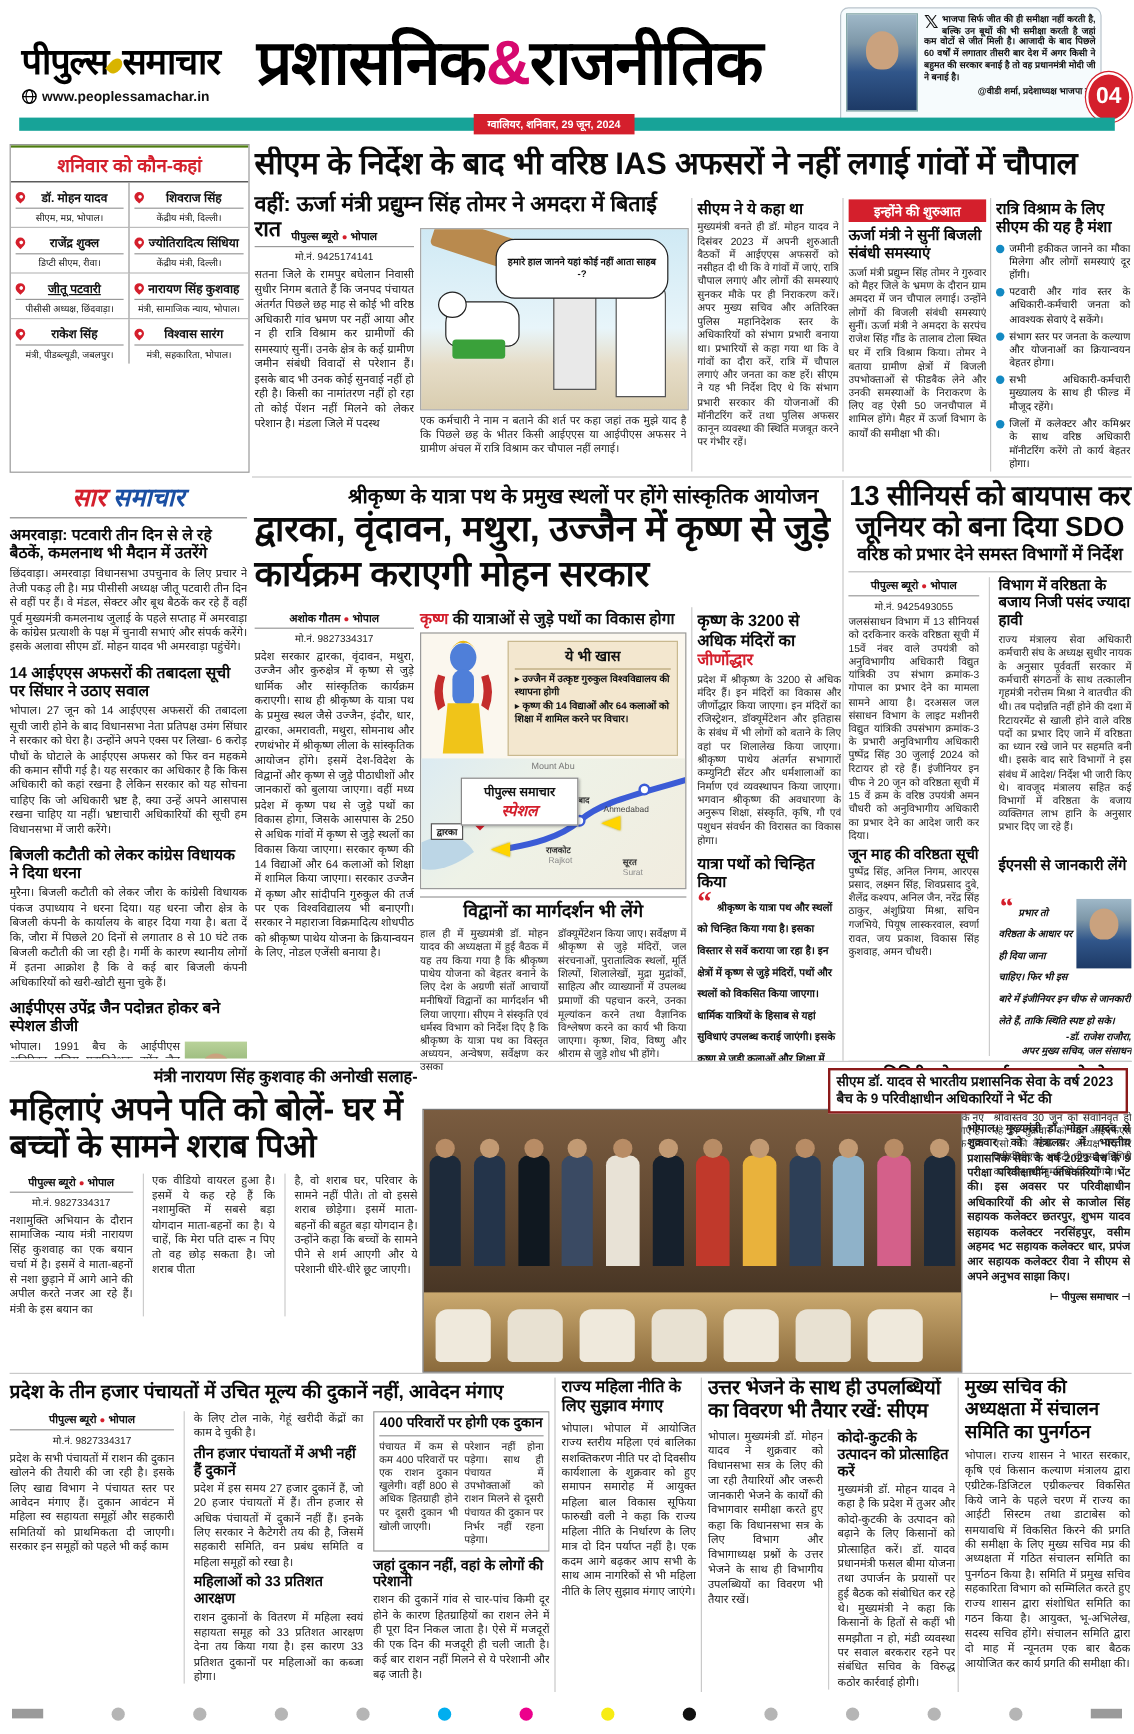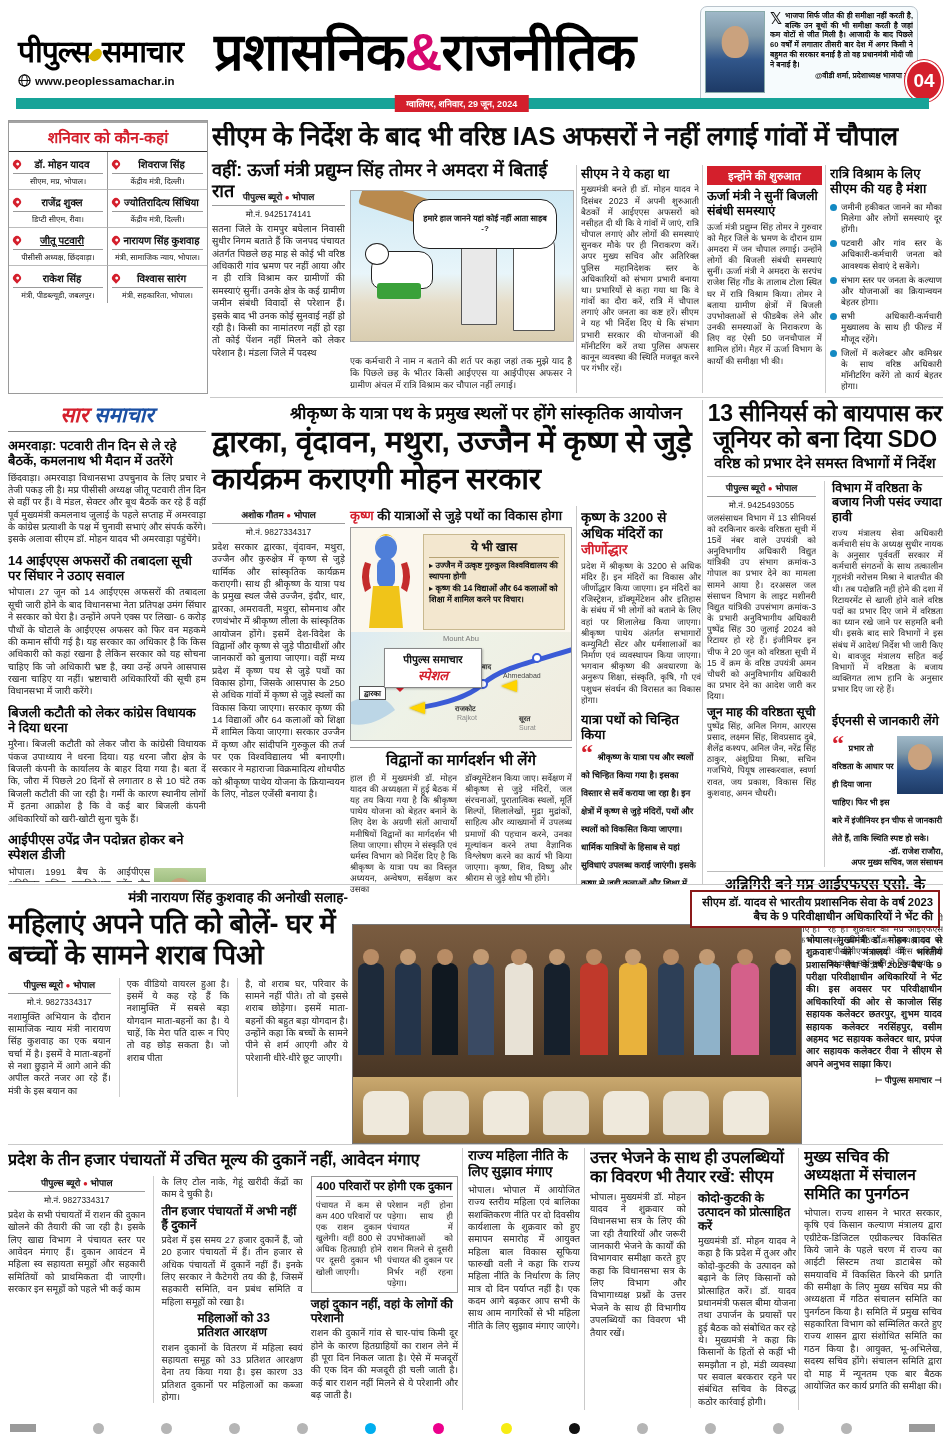--- a/index.html
+++ b/index.html
@@ -65,21 +65,21 @@
   </div>
 
   <div class="abs redchip" style="left:905px;top:60px;width:34px;height:38px;border-radius:50%;display:flex;align-items:center;justify-content:center;font-size:19px;border:2px solid #fff;box-shadow:0 0 0 1px #d41f2c;">
     <span>04</span>
   </div>
 
   <div class="abs teal" style="left:16px;top:98px;width:913px;height:11px;"></div>
   <div class="abs redchip" style="left:50%;top:95px;transform:translateX(-58%);padding:2px 12px;font-size:9px;">ग्वालियर, शनिवार, 29 जून, 2024</div>
 
   <div class="abs boxed" style="left:8px;top:120px;width:198px;height:272px;overflow:hidden;">
-    <div style="font-size:15.5px;font-weight:800;color:#d41f2c;text-align:center;padding:3px 0;border-bottom:1.5px solid #333;border-top:2px solid #a3a3a3;">शनिवार को कौन-कहां</div>
+    <div style="font-size:15.5px;font-weight:800;color:#d41f2c;text-align:center;padding:3px 0;border-bottom:1.5px solid #333;border-top:2px solid #4d7c0f;">शनिवार को कौन-कहां</div>
     <div style="display:flex;flex-wrap:wrap;">
       <div style="width:50%;box-sizing:border-box;border-right:1px solid #999;border-bottom:1px solid #bbb;padding:5px 4px 3px;text-align:center;">
         <span class="pin" style="float:left;margin-top:3px;"></span>
         <div style="font-size:10px;font-weight:800;">डॉ. मोहन यादव</div>
         <div style="font-size:7.8px;border-top:1px solid #999;margin-top:2px;padding-top:2px;">सीएम, मप्र, भोपाल।</div>
       </div>
       <div style="width:50%;box-sizing:border-box;border-bottom:1px solid #bbb;padding:5px 4px 3px;text-align:center;">
         <span class="pin" style="float:left;margin-top:3px;"></span>
         <div style="font-size:10px;font-weight:800;">शिवराज सिंह</div>
         <div style="font-size:7.8px;border-top:1px solid #999;margin-top:2px;padding-top:2px;">केंद्रीय मंत्री, दिल्ली।</div>
@@ -159,21 +159,21 @@
         <div style="position:absolute;left:7px;top:-18px;width:20px;height:20px;background:#caa27e;border-radius:50%;border:1px solid #555;"></div>
         <div style="position:absolute;left:5px;top:-26px;width:24px;height:11px;background:#d6628e;border-radius:8px 8px 0 0;"></div>
       </div>
       <div style="position:absolute;right:18px;top:46px;width:40px;height:92px;background:#ffffff;border:1px solid #555;border-radius:9px 9px 0 0;">
         <div style="position:absolute;left:10px;top:-18px;width:20px;height:20px;background:#caa27e;border-radius:50%;border:1px solid #555;"></div>
       </div>
       <div style="position:absolute;left:62px;top:8px;width:130px;height:40px;background:#fff;border:1.5px solid #222;border-radius:16px;padding:4px 6px;font-size:8px;font-weight:700;line-height:1.25;text-align:center;display:flex;align-items:center;">
         <span>हमारे हाल जानने यहां कोई नहीं आता साहब -?</span>
       </div>
     </div>
-    <div class="bodytxt" style="margin-top:14px;font-size:9px;">एक कर्मचारी ने नाम न बताने की शर्त पर कहा जहां तक मुझे याद है कि पिछले छह के भीतर किसी आईएएस या आईपीएस अफसर ने ग्रामीण अंचल में रात्रि विश्राम कर चौपाल नहीं लगाई।</div>
+    <div class="bodytxt" style="margin-top:3px;font-size:9px;">एक कर्मचारी ने नाम न बताने की शर्त पर कहा जहां तक मुझे याद है कि पिछले छह के भीतर किसी आईएएस या आईपीएस अफसर ने ग्रामीण अंचल में रात्रि विश्राम कर चौपाल नहीं लगाई।</div>
   </div>
 
   <div class="abs vrule" style="left:576px;top:165px;height:228px;"></div>
 
   <div class="abs" style="left:581px;top:166px;width:118px;height:228px;overflow:hidden;">
     <div class="subhead" style="font-size:13px;">सीएम ने ये कहा था</div>
     <div class="bodytxt small" style="margin-top:3px;">मुख्यमंत्री बनते ही डॉ. मोहन यादव ने दिसंबर 2023 में अपनी शुरुआती बैठकों में आईएएस अफसरों को नसीहत दी थी कि वे गांवों में जाएं, रात्रि चौपाल लगाएं और लोगों की समस्याएं सुनकर मौके पर ही निराकरण करें। अपर मुख्य सचिव और अतिरिक्त पुलिस महानिदेशक स्तर के अधिकारियों को संभाग प्रभारी बनाया था। प्रभारियों से कहा गया था कि वे गांवों का दौरा करें, रात्रि में चौपाल लगाएं और जनता का कष्ट हरें। सीएम ने यह भी निर्देश दिए थे कि संभाग प्रभारी सरकार की योजनाओं की मॉनीटरिंग करें तथा पुलिस अफसर कानून व्यवस्था की स्थिति मजबूत करने पर गंभीर रहें।</div>
   </div>
 
   <div class="abs vrule" style="left:702px;top:165px;height:228px;"></div>
@@ -299,21 +299,21 @@
         <div class="byline"><span>पीपुल्स ब्यूरो</span> <span class="dot">●</span> <span>भोपाल</span></div>
         <div class="phone">मो.नं. 9425493055</div>
         <div class="bodytxt small" style="margin-top:3px;height:188px;">जलसंसाधन विभाग में 13 सीनियर्स को दरकिनार करके वरिष्ठता सूची में 15वें नंबर वाले उपयंत्री को अनुविभागीय अधिकारी विद्युत यांत्रिकी उप संभाग क्रमांक-3 गोपाल का प्रभार देने का मामला सामने आया है। दरअसल जल संसाधन विभाग के लाइट मशीनरी विद्युत यांत्रिकी उपसंभाग क्रमांक-3 के प्रभारी अनुविभागीय अधिकारी पुष्पेंद्र सिंह 30 जुलाई 2024 को रिटायर हो रहे हैं। इंजीनियर इन चीफ ने 20 जून को वरिष्ठता सूची में 15 वें क्रम के वरिष्ठ उपयंत्री अमन चौधरी को अनुविभागीय अधिकारी का प्रभार देने का आदेश जारी कर दिया।</div>
         <div class="subhead" style="font-size:12px;margin-top:4px;">जून माह की वरिष्ठता सूची</div>
         <div class="bodytxt small" style="margin-top:2px;height:94px;">पुष्पेंद्र सिंह, अनिल निगम, आरएस प्रसाद, लक्ष्मन सिंह, शिवप्रसाद दुबे, शैलेंद्र कश्यप, अनिल जैन, नरेंद्र सिंह ठाकुर, अंशुप्रिया मिश्रा, सचिन गजभिये, पियूष लास्करवाल, स्वर्णा रावत, जय प्रकाश, विकास सिंह कुशवाह, अमन चौधरी।</div>
       </div>
       <div style="width:115px;border-left:1px solid #ccc;padding-left:7px;">
         <div class="subhead" style="font-size:12.5px;">विभाग में वरिष्ठता के बजाय निजी पसंद ज्यादा हावी</div>
         <div class="bodytxt small" style="margin-top:3px;height:182px;">राज्य मंत्रालय सेवा अधिकारी कर्मचारी संघ के अध्यक्ष सुधीर नायक के अनुसार पूर्ववर्ती सरकार में कर्मचारी संगठनों के साथ तत्कालीन गृहमंत्री नरोत्तम मिश्रा ने बातचीत की थी। तब पदोन्नति नहीं होने की दशा में रिटायरमेंट से खाली होने वाले वरिष्ठ पदों का प्रभार दिए जाने में वरिष्ठता का ध्यान रखे जाने पर सहमति बनी थी। इसके बाद सारे विभागों ने इस संबंध में आदेश/ निर्देश भी जारी किए थे। बावजूद मंत्रालय सहित कई विभागों में वरिष्ठता के बजाय व्यक्तिगत लाभ हानि के अनुसार प्रभार दिए जा रहे हैं।</div>
         <div class="subhead" style="font-size:12.5px;margin-top:4px;">ईएनसी से जानकारी लेंगे</div>
-        <div style="margin-top:7px;overflow:hidden;">
+        <div style="margin-top:20px;overflow:hidden;font-style:italic;">
           <span class="portrait" style="float:right;width:46px;height:58px;margin-left:3px;">
               <span style="position:absolute;left:11px;top:8px;width:24px;height:26px;background:#caa27e;border-radius:50% 50% 46% 46%;"></span>
             </span>
           <span class="qmark">“</span>
           <span style="font-size:8.2px;font-weight:600;line-height:1.3;">प्रभार तो वरिष्ठता के आधार पर ही दिया जाना चाहिए। फिर भी इस बारे में इंजीनियर इन चीफ से जानकारी लेते हैं, ताकि स्थिति स्पष्ट हो सके।</span>
           <div style="font-size:8.2px;font-weight:800;text-align:right;">-डॉ. राजेश राजौरा,</div>
           <div style="font-size:8.2px;font-weight:800;text-align:right;">अपर मुख्य सचिव, जल संसाधन</div>
         </div>
       </div>
     </div>
@@ -387,21 +387,21 @@
       <div style="width:46px;height:44px;background:#e8e1d2;border-radius:10px 10px 4px 4px;"></div>
       <div style="width:46px;height:44px;background:#efe9dc;border-radius:10px 10px 4px 4px;"></div>
       <div style="width:46px;height:44px;background:#e8e1d2;border-radius:10px 10px 4px 4px;"></div>
       <div style="width:46px;height:44px;background:#efe9dc;border-radius:10px 10px 4px 4px;"></div>
       <div style="width:46px;height:44px;background:#e8e1d2;border-radius:10px 10px 4px 4px;"></div>
       <div style="width:46px;height:44px;background:#efe9dc;border-radius:10px 10px 4px 4px;"></div>
     </div>
   </div>
 
   <div class="abs" style="left:690px;top:890px;width:250px;background:#fff;border:2px solid #8b1a1a;padding:3px 5px;box-sizing:border-box;z-index:5;">
-    <div style="font-size:11.3px;font-weight:800;text-align:right;line-height:1.25;">सीएम डॉ. यादव से भारतीय प्रशासनिक सेवा के वर्ष 2023 बैच के 9 परिवीक्षाधीन अधिकारियों ने भेंट की</div>
+    <div style="font-size:11.3px;font-weight:800;text-align:left;line-height:1.25;">सीएम डॉ. यादव से भारतीय प्रशासनिक सेवा के वर्ष 2023 बैच के 9 परिवीक्षाधीन अधिकारियों ने भेंट की</div>
   </div>
 
   <div class="abs" style="left:806px;top:934px;width:136px;height:208px;overflow:hidden;">
     <div class="bodytxt" style="font-weight:600;">भोपाल। मुख्यमंत्री डॉ. मोहन यादव से शुक्रवार को मंत्रालय में भारतीय प्रशासनिक सेवा के वर्ष 2023 बैच के 9 परीक्षा परिवीक्षाधीन अधिकारियों ने भेंट की। इस अवसर पर परिवीक्षाधीन अधिकारियों की ओर से काजोल सिंह सहायक कलेक्टर छतरपुर, शुभम यादव सहायक कलेक्टर नरसिंहपुर, वसीम अहमद भट सहायक कलेक्टर धार, प्रपंज आर सहायक कलेक्टर रीवा ने सीएम से अपने अनुभव साझा किए।</div>
     <div style="font-size:8.4px;font-weight:700;text-align:right;margin-top:4px;">⊢ <span>पीपुल्स समाचार</span> ⊣</div>
   </div>
 
   <div class="abs hrule" style="left:8px;top:1144px;width:935px;"></div>
 
   <div class="abs" style="left:8px;top:1148px;width:450px;height:262px;overflow:hidden;">
@@ -409,21 +409,21 @@
     <div style="display:flex;gap:8px;margin-top:6px;">
       <div style="width:140px;">
         <div class="byline"><span>पीपुल्स ब्यूरो</span> <span class="dot">●</span> <span>भोपाल</span></div>
         <div class="phone">मो.नं. 9827334317</div>
         <div class="bodytxt" style="margin-top:4px;">प्रदेश के सभी पंचायतों में राशन की दुकान खोलने की तैयारी की जा रही है। इसके लिए खाद्य विभाग ने पंचायत स्तर पर आवेदन मंगाए हैं। दुकान आवंटन में महिला स्व सहायता समूहों और सहकारी समितियों को प्राथमिकता दी जाएगी। सरकार इन समूहों को पहले भी कई काम</div>
       </div>
       <div style="width:144px;border-left:1px solid #ccc;padding-left:7px;">
         <div class="bodytxt">के लिए टोल नाके, गेहूं खरीदी केंद्रों का काम दे चुकी है।</div>
         <div class="subhead" style="font-size:12px;margin-top:3px;">तीन हजार पंचायतों में अभी नहीं हैं दुकानें</div>
         <div class="bodytxt" style="margin-top:2px;">प्रदेश में इस समय 27 हजार दुकानें हैं, जो 20 हजार पंचायतों में हैं। तीन हजार से अधिक पंचायतों में दुकानें नहीं हैं। इनके लिए सरकार ने कैटेगरी तय की है, जिसमें सहकारी समिति, वन प्रबंध समिति व महिला समूहों को रखा है।</div>
-        <div class="subhead" style="font-size:12px;margin-top:3px;margin-left:36px;">महिलाओं को 33 प्रतिशत आरक्षण</div>
+        <div class="subhead" style="font-size:12px;margin-top:3px;">महिलाओं को 33 प्रतिशत आरक्षण</div>
         <div class="bodytxt" style="margin-top:2px;">राशन दुकानों के वितरण में महिला स्वयं सहायता समूह को 33 प्रतिशत आरक्षण देना तय किया गया है। इस कारण 33 प्रतिशत दुकानों पर महिलाओं का कब्जा होगा।</div>
       </div>
       <div style="width:150px;">
         <div class="boxed" style="padding:3px 4px;">
           <div class="subhead" style="font-size:11.5px;text-align:center;border-bottom:1px solid #999;padding-bottom:2px;">400 परिवारों पर होगी एक दुकान</div>
           <div style="display:flex;gap:5px;margin-top:3px;">
             <div class="bodytxt small" style="width:50%;">पंचायत में कम से कम 400 परिवारों पर एक राशन दुकान खुलेगी। वहीं 800 से अधिक हितग्राही होने पर दूसरी दुकान भी खोली जाएगी।</div>
             <div class="bodytxt small" style="width:50%;">परेशान नहीं होना पड़ेगा। साथ ही पंचायत में उपभोक्ताओं को राशन मिलने से दूसरी पंचायत की दुकान पर निर्भर नहीं रहना पड़ेगा।</div>
           </div>
         </div>

